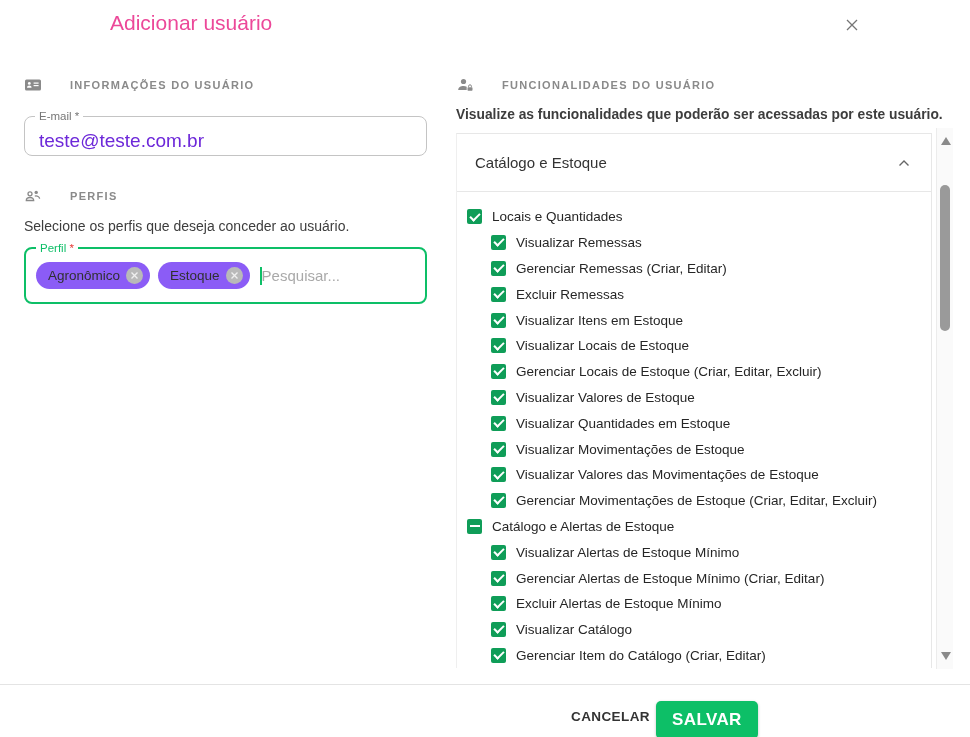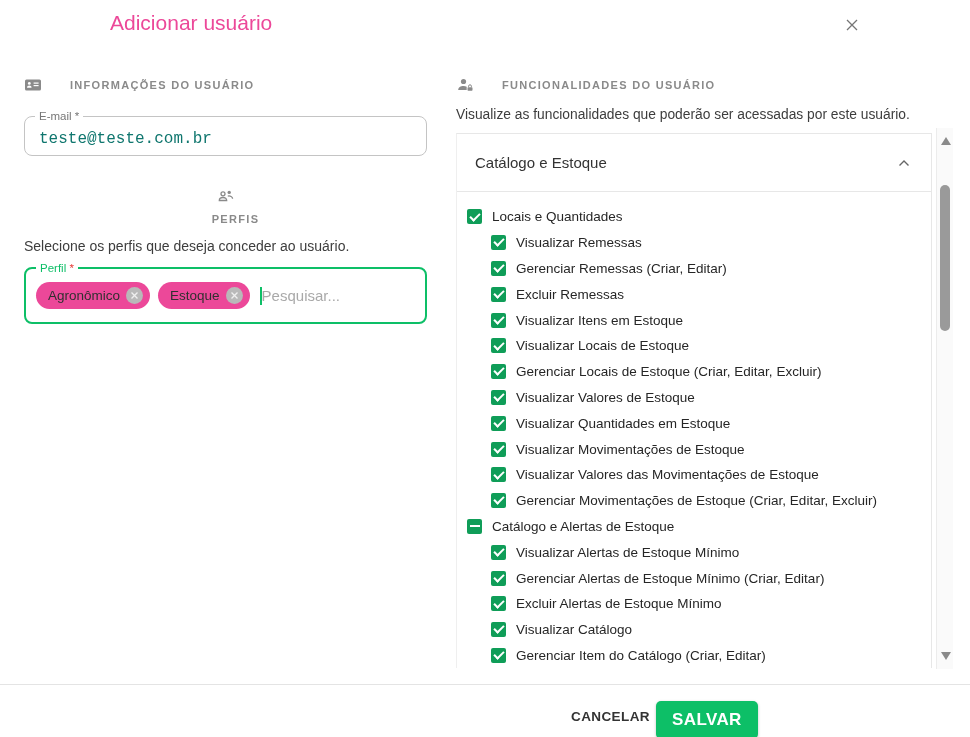--- a/index.html
+++ b/index.html
@@ -21,38 +21,38 @@
   .section-header{display:flex;align-items:center;gap:8px;}
   .section-header .label{font-size:11px;font-weight:bold;letter-spacing:1.3px;color:var(--text-gray);margin-left:20px;}
   .section-icon{width:18px;height:18px;flex:0 0 18px;display:inline-flex;}
 
   
   .col-left{position:absolute;left:24px;top:76px;width:403px;}
   .header-info{height:18px;}
   .field-outline{position:relative;border:1px solid var(--border-gray);border-radius:8px;margin-top:16px;}
   .field-outline legend{margin-left:10px;padding:0 4px;font-size:11.5px;color:#777;}
   .email-field{height:46px;}
-  .email-field input{border:0;outline:none;width:95%;margin:8px 0 0 14px;font-size:16px;color:#0f766e;font-family:Liberation Mono, monospace;background:transparent;}
-  .header-perfis{margin-top:31px;flex-direction:column;}
+  .email-field input{border:0;outline:none;width:95%;margin:8px 0 0 14px;font-size:19px;color:#6d28d9;font-family:Liberation Sans, sans-serif;background:transparent;}
+  .header-perfis{margin-top:31px;}
   .perfis-desc{margin-top:13px;font-size:14px;color:#3d3d3d;}
   .perfil-field{margin-top:8px;height:62px;border:2px solid var(--primary-green);}
   .perfil-field legend{color:var(--primary-green);font-weight:400;}
   .perfil-field legend .asterisk{color:#e53935;}
   .chips-row{display:flex;align-items:center;gap:8px;padding:8px 10px 0 10px;}
-  .chip{display:inline-flex;align-items:center;gap:6px;background:#ec4899;border-radius:16px;height:27px;padding:0 7px 0 12px;font-size:13.5px;color:#303030;cursor:default;}
+  .chip{display:inline-flex;align-items:center;gap:6px;background:#8b5cf6;border-radius:16px;height:27px;padding:0 7px 0 12px;font-size:13.5px;color:#303030;cursor:default;}
   .chip-remove{width:17px;height:17px;border-radius:50%;background:#b9b9b9;display:inline-flex;align-items:center;justify-content:center;cursor:pointer;}
   .chip-remove svg{display:block;}
   .search-wrap{display:flex;align-items:center;margin-left:2px;}
   .caret{width:2px;height:18px;background:var(--primary-green);display:inline-block;}
   .search-input{border:0;outline:none;font-size:15px;width:140px;color:#2a2a2a;font-family:inherit;background:transparent;}
   .search-input::placeholder{color:#a9a9a9;opacity:1;}
 
   
   .col-right{position:absolute;left:456px;top:76px;width:496px;}
-  .features-desc{margin-top:13px;font-size:13.8px;color:#3d3d3d;}
+  .features-desc{margin-top:13px;font-size:13.8px;color:#3d3d3d;font-weight:bold;}
 
   .features-panel{position:absolute;left:456px;top:133px;width:476px;height:535px;border-top:1px solid #e7e7e7;border-left:1px solid #efefef;border-right:1px solid #e7e7e7;overflow:hidden;}
   .accordion-header{height:58px;border-bottom:1px solid #e7e7e7;display:flex;align-items:center;justify-content:space-between;padding:0 18px;cursor:pointer;}
   .accordion-title{font-size:15px;color:#333;}
   .chevron{width:18px;height:18px;display:inline-flex;}
 
   .feature-list{padding-top:12px;}
   .check-row{display:flex;align-items:center;height:25.8px;gap:10px;cursor:pointer;}
   .check-row.lvl0{padding-left:10px;}
   .check-row.lvl1{padding-left:34px;}

